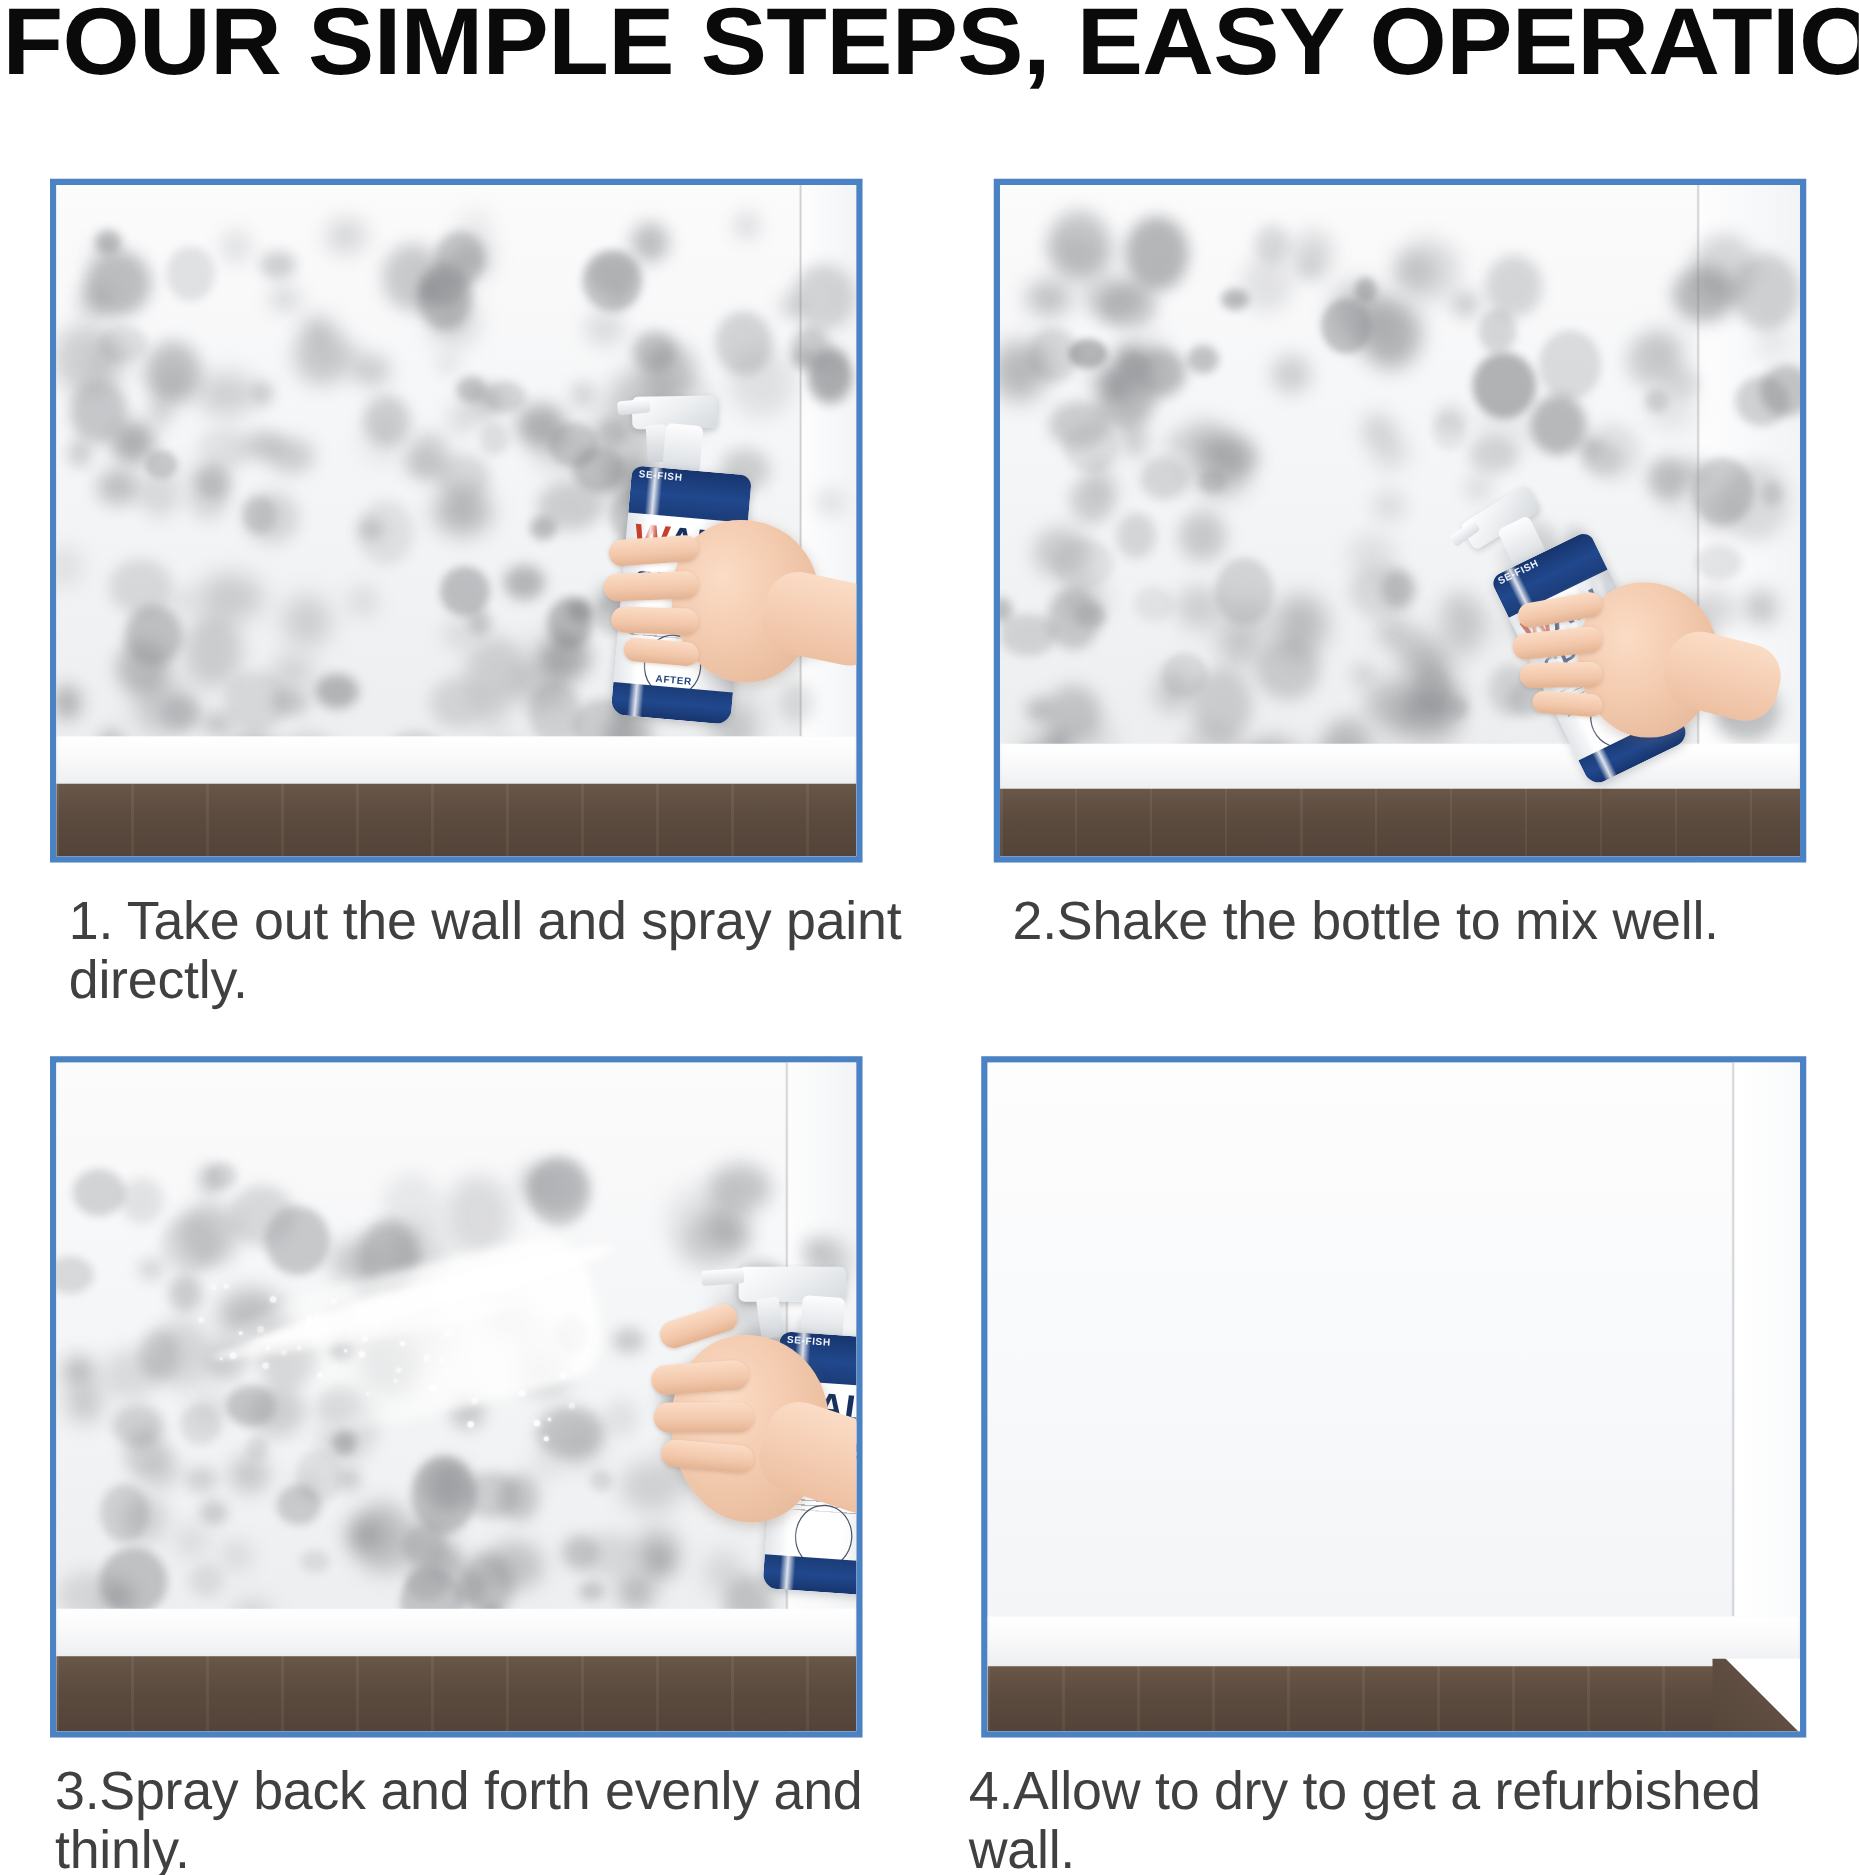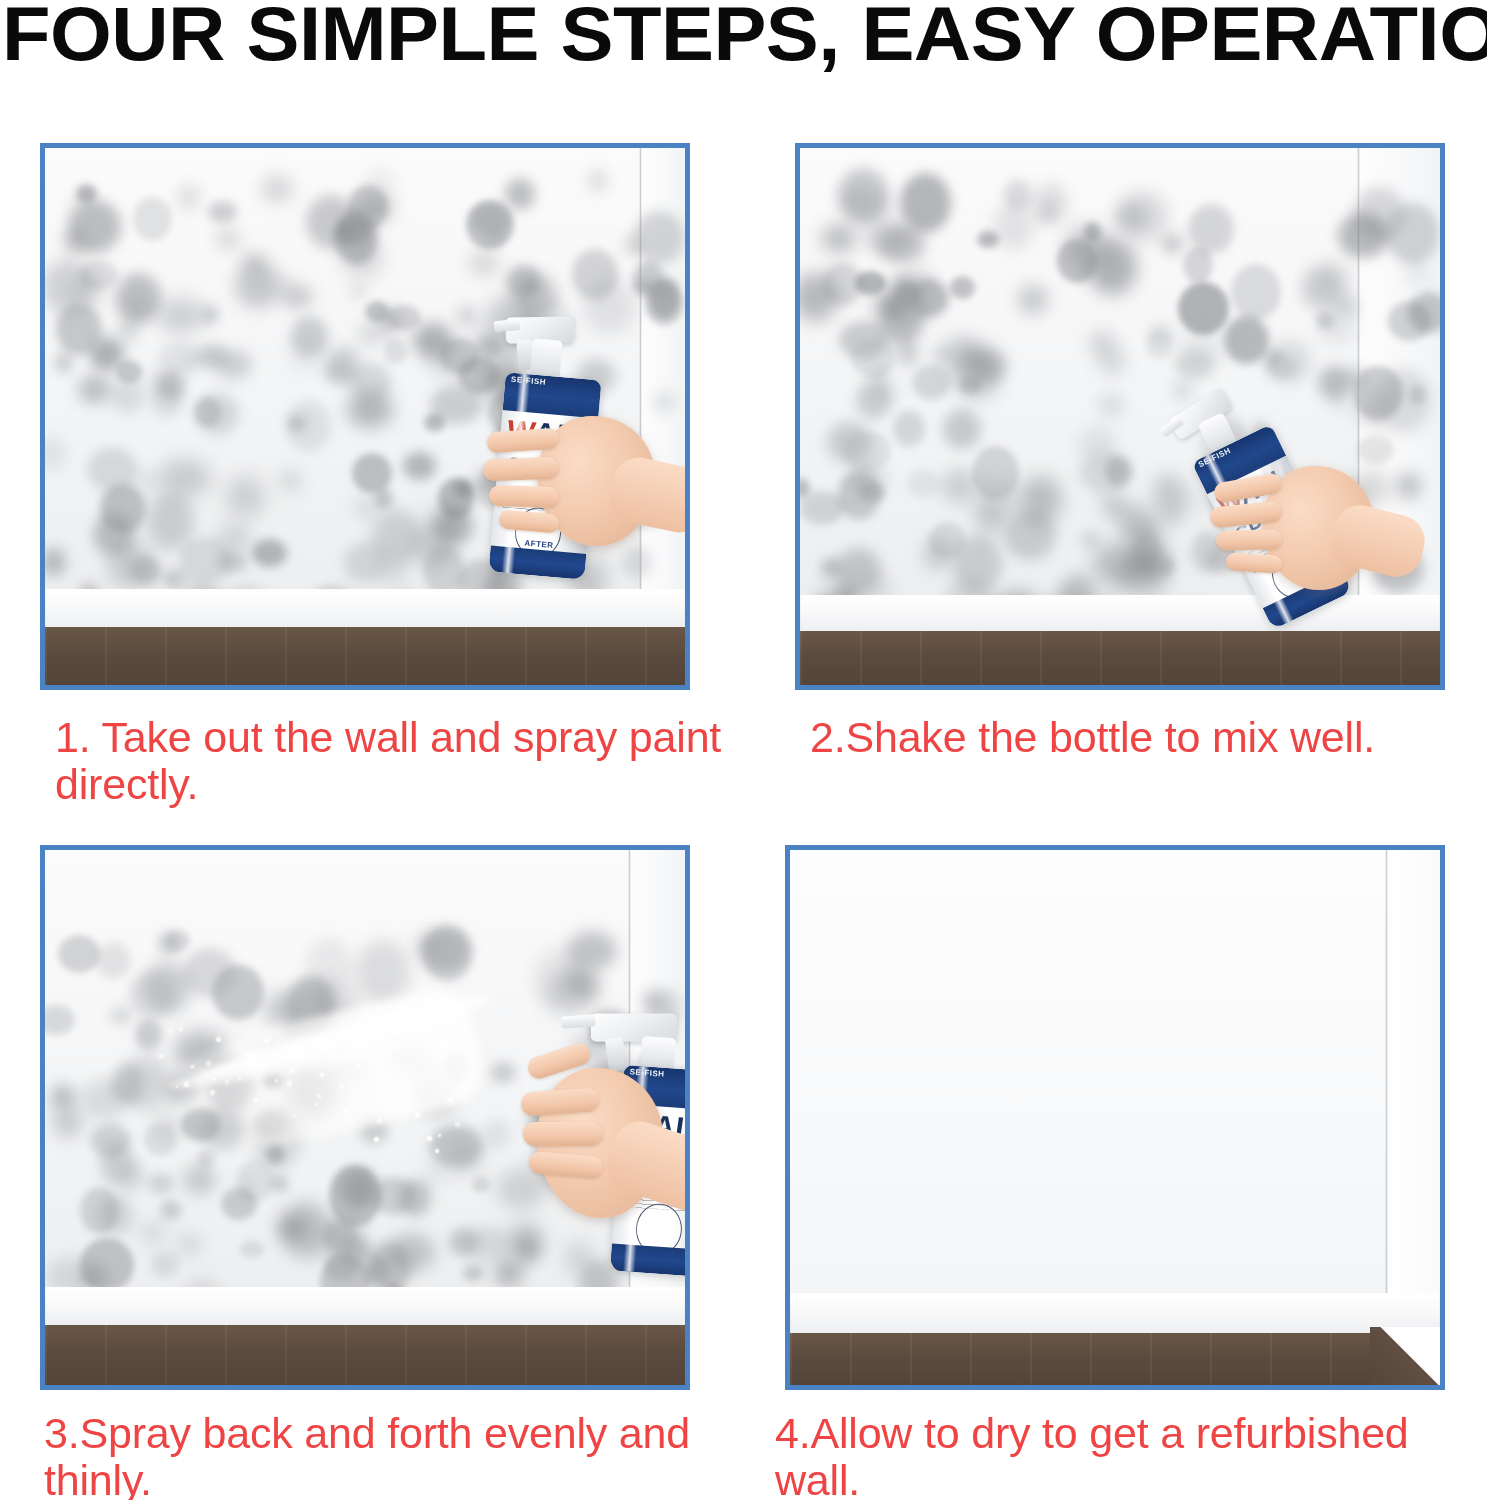--- a/index.html
+++ b/index.html
@@ -178,21 +178,21 @@
     position:absolute;
     background:repeating-linear-gradient(95deg,
       rgba(255,255,255,.65) 0 5px, rgba(180,186,196,.35) 5px 10px);
     filter:blur(2.5px);border-radius:10px;
   }
 
   
   .caption{
     position:absolute;
     font-family:"Liberation Sans Narrow","Liberation Sans",sans-serif;
-    font-size:43px;line-height:47px;color:#ef4444;
+    font-size:43px;line-height:47px;color:#404040;
     letter-spacing:-.2px;
   }
   .c1{left:55px;top:714px;width:680px;}
   .c2{left:810px;top:714px;width:680px;}
   .c3{left:44px;top:1410px;width:680px;}
   .c4{left:775px;top:1410px;width:700px;}
 </style>
 </head>
 <body>
 

